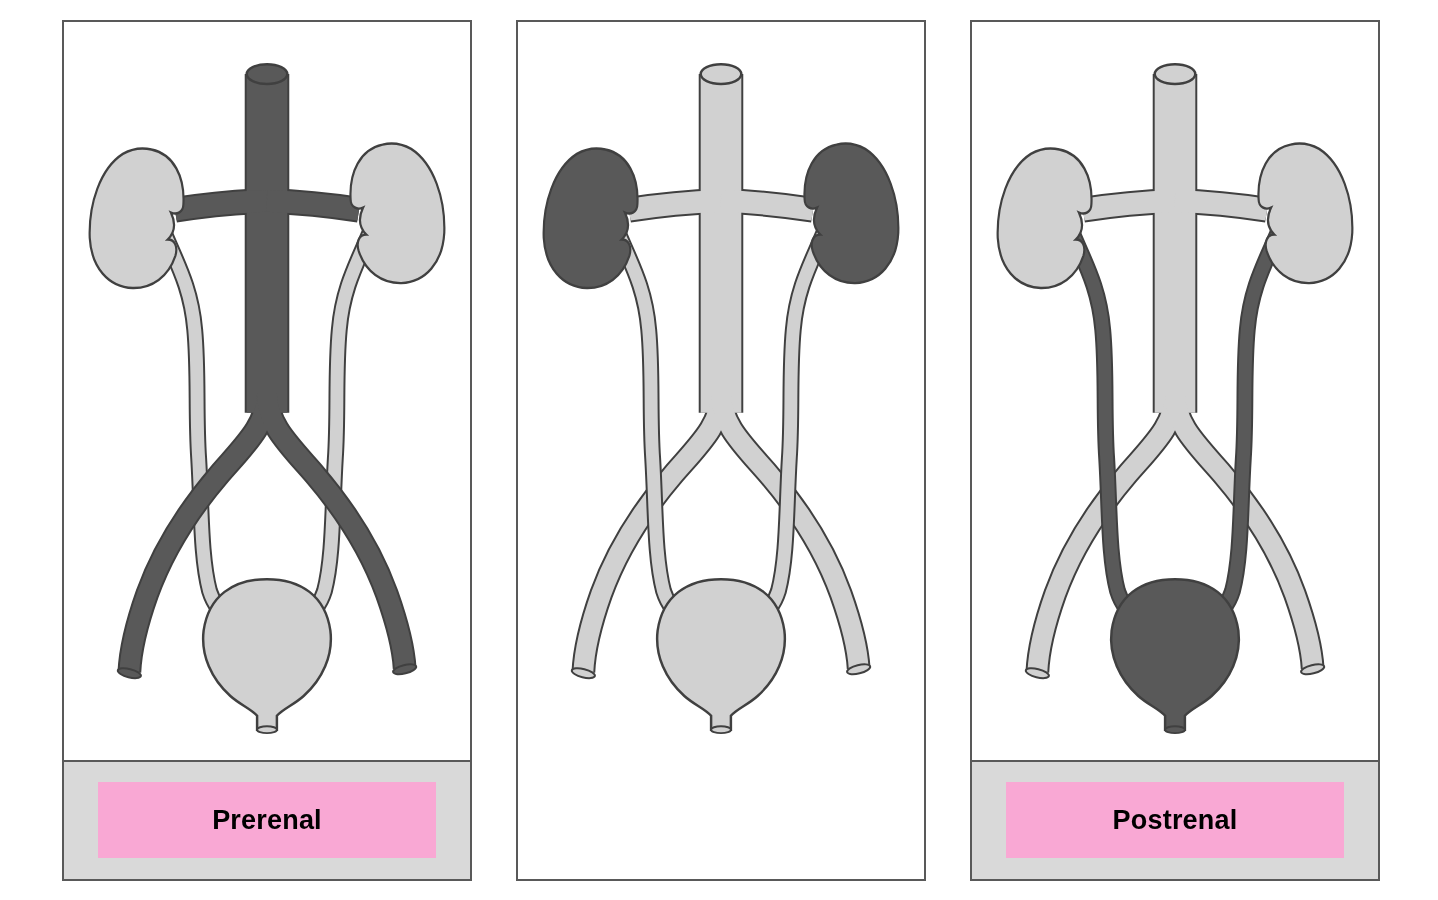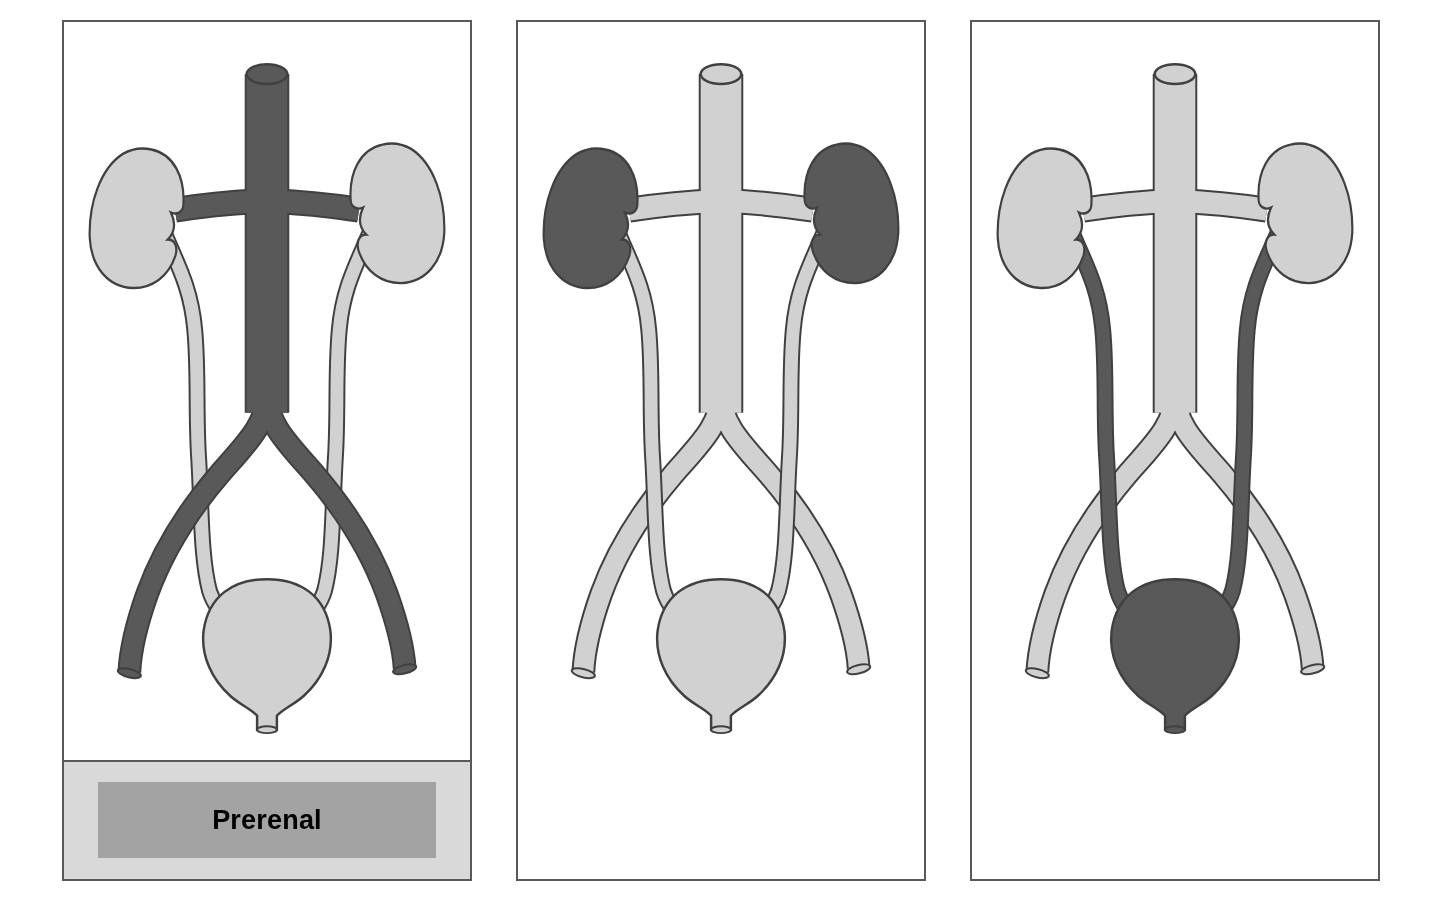--- a/index.html
+++ b/index.html
@@ -7,21 +7,21 @@
        font-family:"Liberation Sans",sans-serif;}
   .panel{position:absolute;top:20px;width:410px;height:861px;margin:0;
          background:#ffffff;border:2px solid #595959;box-sizing:border-box;}
   .panel-1{left:62px;}
   .panel-2{left:516px;}
   .panel-3{left:970px;}
   .art{position:absolute;top:0;left:0;right:0;bottom:119px;}
   .art svg{width:100%;height:100%;display:block;}
   .strip{position:absolute;left:-2px;right:-2px;bottom:-2px;height:121px;
          background:#d9d9d9;border:2px solid #595959;box-sizing:border-box;}
-  .labelbox{width:338px;height:76px;margin:20px auto 0;background:#a3a3a3;
+  .labelbox{width:338px;height:76px;margin:20px auto 0;background:#f9a8d4;
             display:flex;align-items:center;justify-content:center;}
   .labelbox span{font-size:27px;font-weight:bold;color:#000;letter-spacing:0.2px;}
 </style>
 </head>
 <body>
 
 <figure class="panel panel-1">
   <div class="art">
       <svg viewBox="0 0 410 740" preserveAspectRatio="xMidYMid meet">
         <g>
@@ -125,13 +125,18 @@
         <g>
           <path d="M141,612 C146,577 171,560 205,560 C239,560 264,577 269,612 C272,637 261,661 242,678 C232,687 221,691 215,698 L215,712 L195,712 L195,698 C189,691 178,687 168,678 C149,661 138,637 141,612 Z" fill="#595959" stroke="#404040" stroke-width="2.5"></path>
           <ellipse cx="205" cy="712" rx="10" ry="3.5" fill="#595959" stroke="#404040" stroke-width="2"></ellipse>
         </g>
         <g>
           <path d="M2,-72 C28,-70 44,-48 46,-20 C47,-12 40,-8 33,-10 C40,0 40,10 33,18 C41,17 46,24 44,34 C39,56 22,70 0,72 C-28,74 -50,56 -56,26 C-62,-8 -54,-46 -30,-64 C-18,-72 -8,-73 2,-72 Z" fill="#d1d1d1" stroke="#404040" stroke-width="2.5" transform="translate(78,196) rotate(7) scale(0.88,0.98)"></path>
           <path d="M2,-72 C28,-70 44,-48 46,-20 C47,-12 40,-8 33,-10 C40,0 40,10 33,18 C41,17 46,24 44,34 C39,56 22,70 0,72 C-28,74 -50,56 -56,26 C-62,-8 -54,-46 -30,-64 C-18,-72 -8,-73 2,-72 Z" fill="#d1d1d1" stroke="#404040" stroke-width="2.5" transform="translate(332,191) rotate(-7) scale(-0.88,0.98)"></path>
         </g>
       </svg>
     </div>
+  <div class="strip">
+    <div class="labelbox">
+      <span>Postrenal</span>
+    </div>
+  </div>
 </figure>
 
 </body></html>

